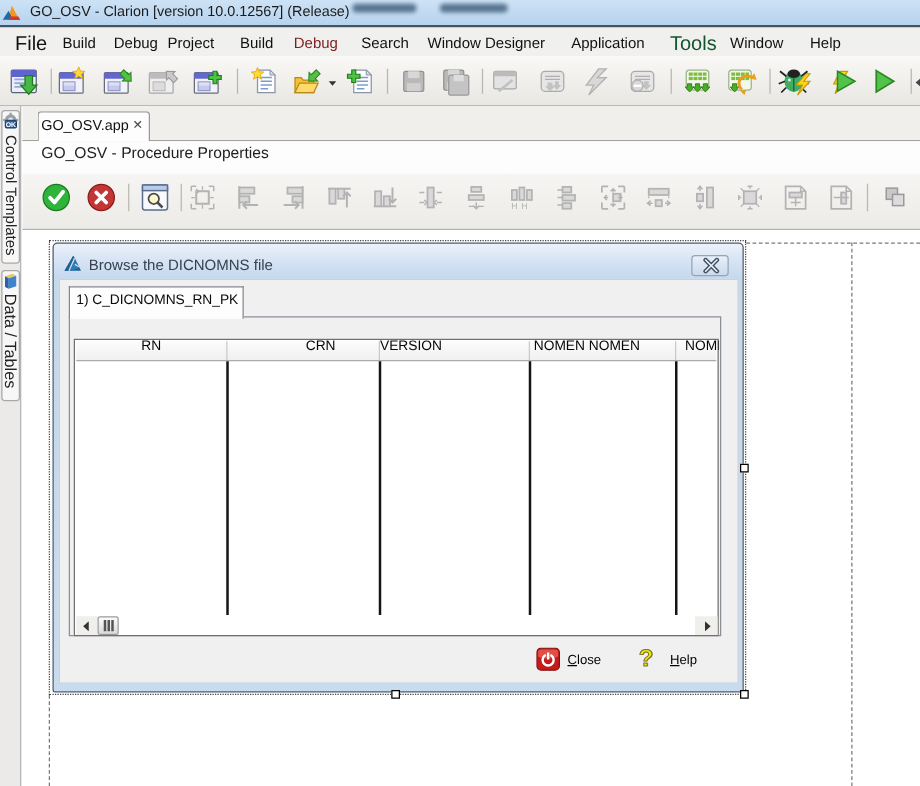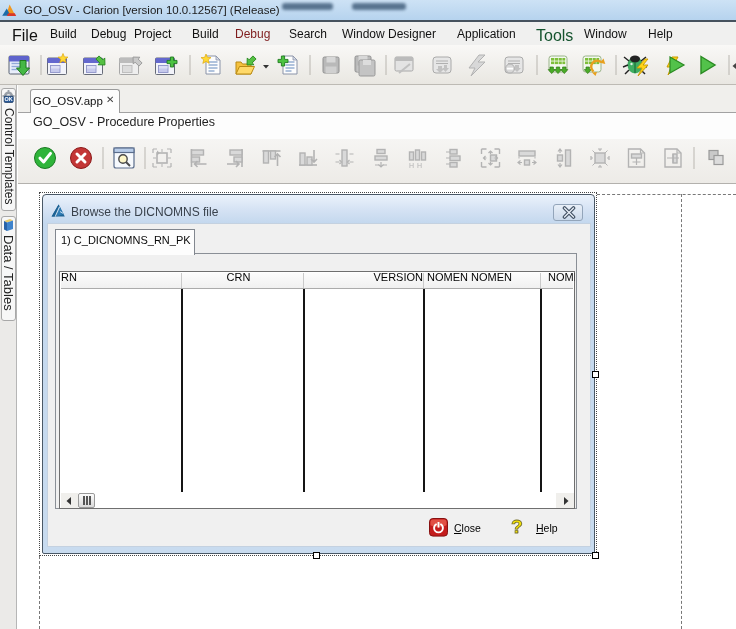--- a/index.html
+++ b/index.html
@@ -385,23 +385,23 @@
 <div class="abs" style="left:59px;top:271px;width:516px;height:238px;background:#fff;border:1.5px solid #6f6f6f;box-sizing:border-box"></div>
 
 <div class="abs" style="left:61px;top:273px;width:512px;height:15px;background:linear-gradient(#fcfcfc,#f0f0f0)"></div>
 <div class="abs" style="left:61px;top:288px;width:512px;height:1px;background:#ababab"></div>
 
 <div class="abs" style="left:181px;top:273px;width:1px;height:15px;background:#c9c9c9"></div>
 <div class="abs" style="left:303px;top:273px;width:1px;height:15px;background:#c9c9c9"></div>
 <div class="abs" style="left:423px;top:273px;width:1px;height:15px;background:#c9c9c9"></div>
 <div class="abs" style="left:540px;top:273px;width:1px;height:15px;background:#c9c9c9"></div>
 
-<div class="abs" style="left:61px;top:270.5px;width:120px;font-size:11px;color:#050505">RN</div>
-<div class="abs" style="left:178px;top:270.5px;width:121px;text-align:center;font-size:11px;color:#050505">CRN</div>
-<div class="abs" style="left:304px;top:270.5px;width:119px;text-align:right;font-size:11px;color:#050505">VERSION</div>
+<div class="abs" style="left:61px;top:270.5px;width:120px;text-align:center;font-size:11px;color:#050505">RN</div>
+<div class="abs" style="left:196px;top:270.5px;width:121px;text-align:center;font-size:11px;color:#050505">CRN</div>
+<div class="abs" style="left:304px;top:270.5px;width:119px;text-align:left;font-size:11px;color:#050505">VERSION</div>
 <div class="abs" style="left:427px;top:270.5px;font-size:11px;color:#050505">NOMEN NOMEN</div>
 <div class="abs" style="left:548px;top:270.5px;font-size:11px;color:#050505;width:26.5px;overflow:hidden">NOMEN</div>
 
 <div class="abs" style="left:181px;top:289px;width:1.5px;height:203px;background:#151515"></div>
 <div class="abs" style="left:303px;top:289px;width:1.5px;height:203px;background:#151515"></div>
 <div class="abs" style="left:423px;top:289px;width:1.5px;height:203px;background:#151515"></div>
 <div class="abs" style="left:540px;top:289px;width:1.5px;height:203px;background:#151515"></div>
 
 <div class="abs" style="left:61px;top:493px;width:17px;height:15px;background:#f0efec"></div>
 <svg class="abs" style="left:66px;top:497px" width="6" height="8" viewBox="0 0 6 8">

